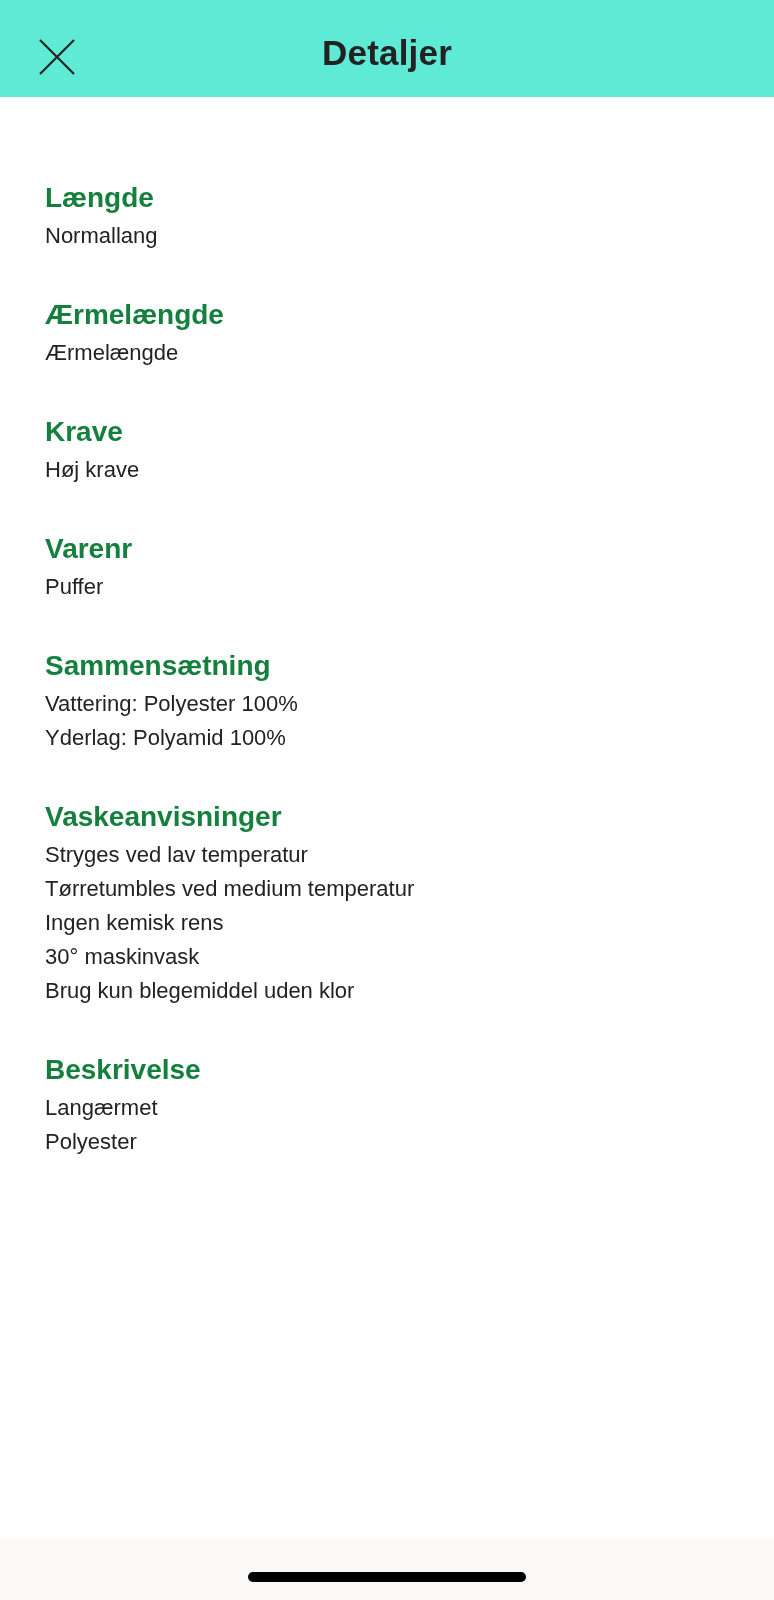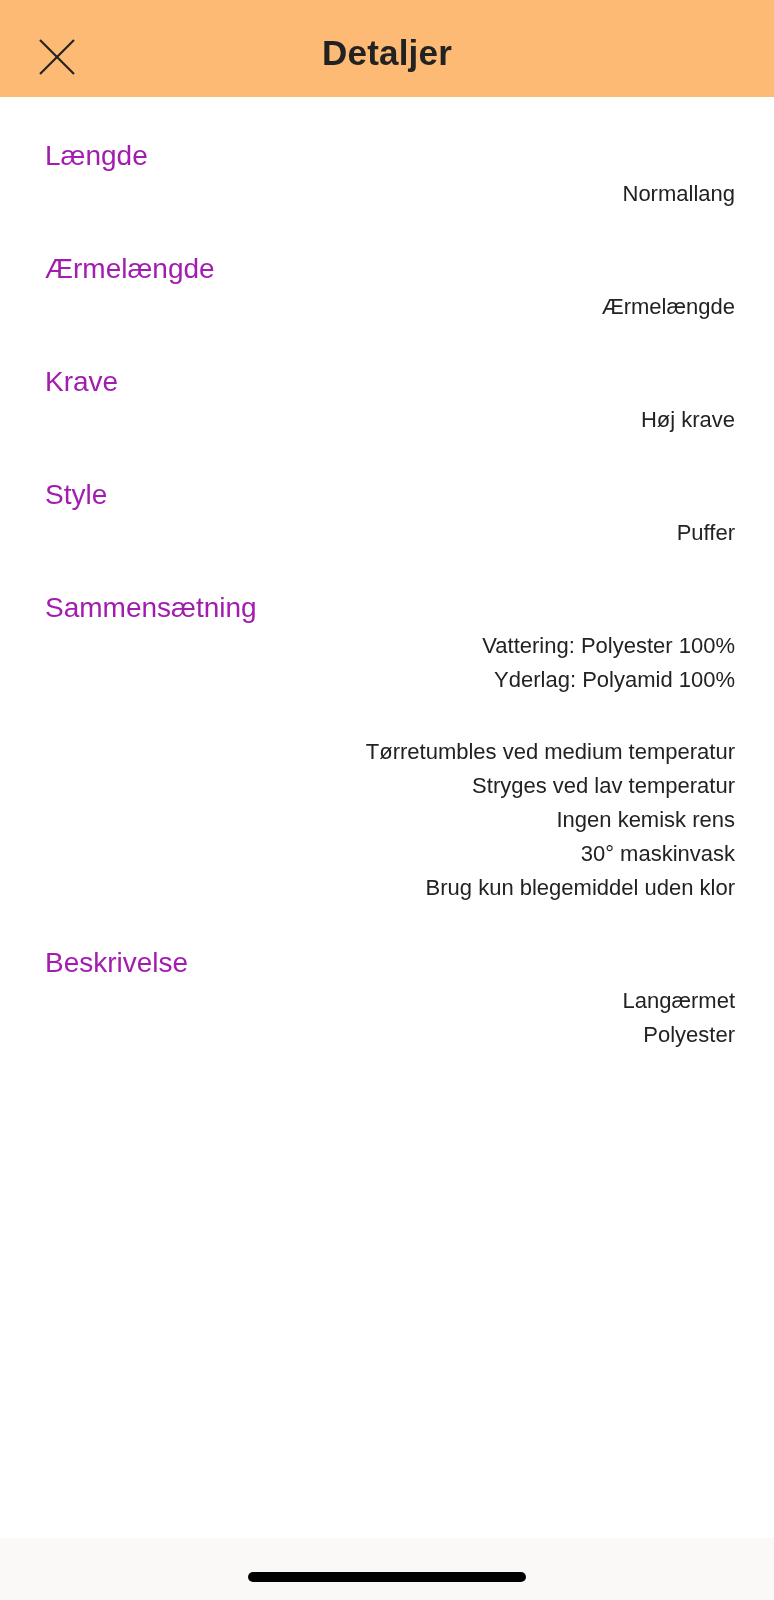--- a/index.html
+++ b/index.html
@@ -5,42 +5,43 @@
   html, body { margin: 0; padding: 0; }
   body {
     width: 774px; height: 1600px; overflow: hidden;
     background: #ffffff;
     font-family: "Liberation Sans", "DejaVu Sans", sans-serif;
     color: #222222;
     position: relative;
   }
   .header {
     position: absolute; left: 0; top: 0; width: 774px; height: 97px;
-    background: #fdba74;
+    background: #5eead4;
   }
   .close-btn {
     position: absolute; left: 38px; top: 38px; width: 38px; height: 38px;
     cursor: pointer;
   }
   .close-btn svg { display: block; }
   .title {
     position: absolute; left: 0; right: 0; top: 33px;
     text-align: center; font-size: 35px; font-weight: bold; color: #222222;
     letter-spacing: 0.2px;
   }
   .content {
     position: absolute; left: 45px; top: 136px; width: 690px;
   }
   .section { margin-bottom: 38px; }
   .section-title {
-    font-size: 28px; font-weight: normal; color: #a21caf; line-height: 40px;
+    font-size: 28px; font-weight: bold; color: #15803d; line-height: 40px;
     margin-bottom: 1px;
+    margin-top: 42px;
   }
   .section-line {
-    font-size: 22px; color: #222222; line-height: 34px; text-align: right;
+    font-size: 22px; color: #222222; line-height: 34px;
   }
   .footer {
     position: absolute; left: 0; bottom: 0; width: 774px; height: 62px;
     background: #faf9f8;
   }
   .home-indicator {
     position: absolute; left: 248px; top: 34px; width: 278px; height: 10px;
     background: #000000; border-radius: 5px;
   }
 </style>
@@ -64,31 +65,32 @@
   </div>
   <div class="section">
     <div class="section-title">Ærmelængde</div>
     <div class="section-line">Ærmelængde</div>
   </div>
   <div class="section">
     <div class="section-title">Krave</div>
     <div class="section-line">Høj krave</div>
   </div>
   <div class="section">
-    <div class="section-title">Style</div>
+    <div class="section-title">Varenr</div>
     <div class="section-line">Puffer</div>
   </div>
   <div class="section">
     <div class="section-title">Sammensætning</div>
     <div class="section-line">Vattering: Polyester 100%</div>
     <div class="section-line">Yderlag: Polyamid 100%</div>
   </div>
   <div class="section">
+    <div class="section-title">Vaskeanvisninger</div>
+    <div class="section-line">Stryges ved lav temperatur</div>
     <div class="section-line">Tørretumbles ved medium temperatur</div>
-    <div class="section-line">Stryges ved lav temperatur</div>
     <div class="section-line">Ingen kemisk rens</div>
     <div class="section-line">30° maskinvask</div>
     <div class="section-line">Brug kun blegemiddel uden klor</div>
   </div>
   <div class="section">
     <div class="section-title">Beskrivelse</div>
     <div class="section-line">Langærmet</div>
     <div class="section-line">Polyester</div>
   </div>
 </div>

